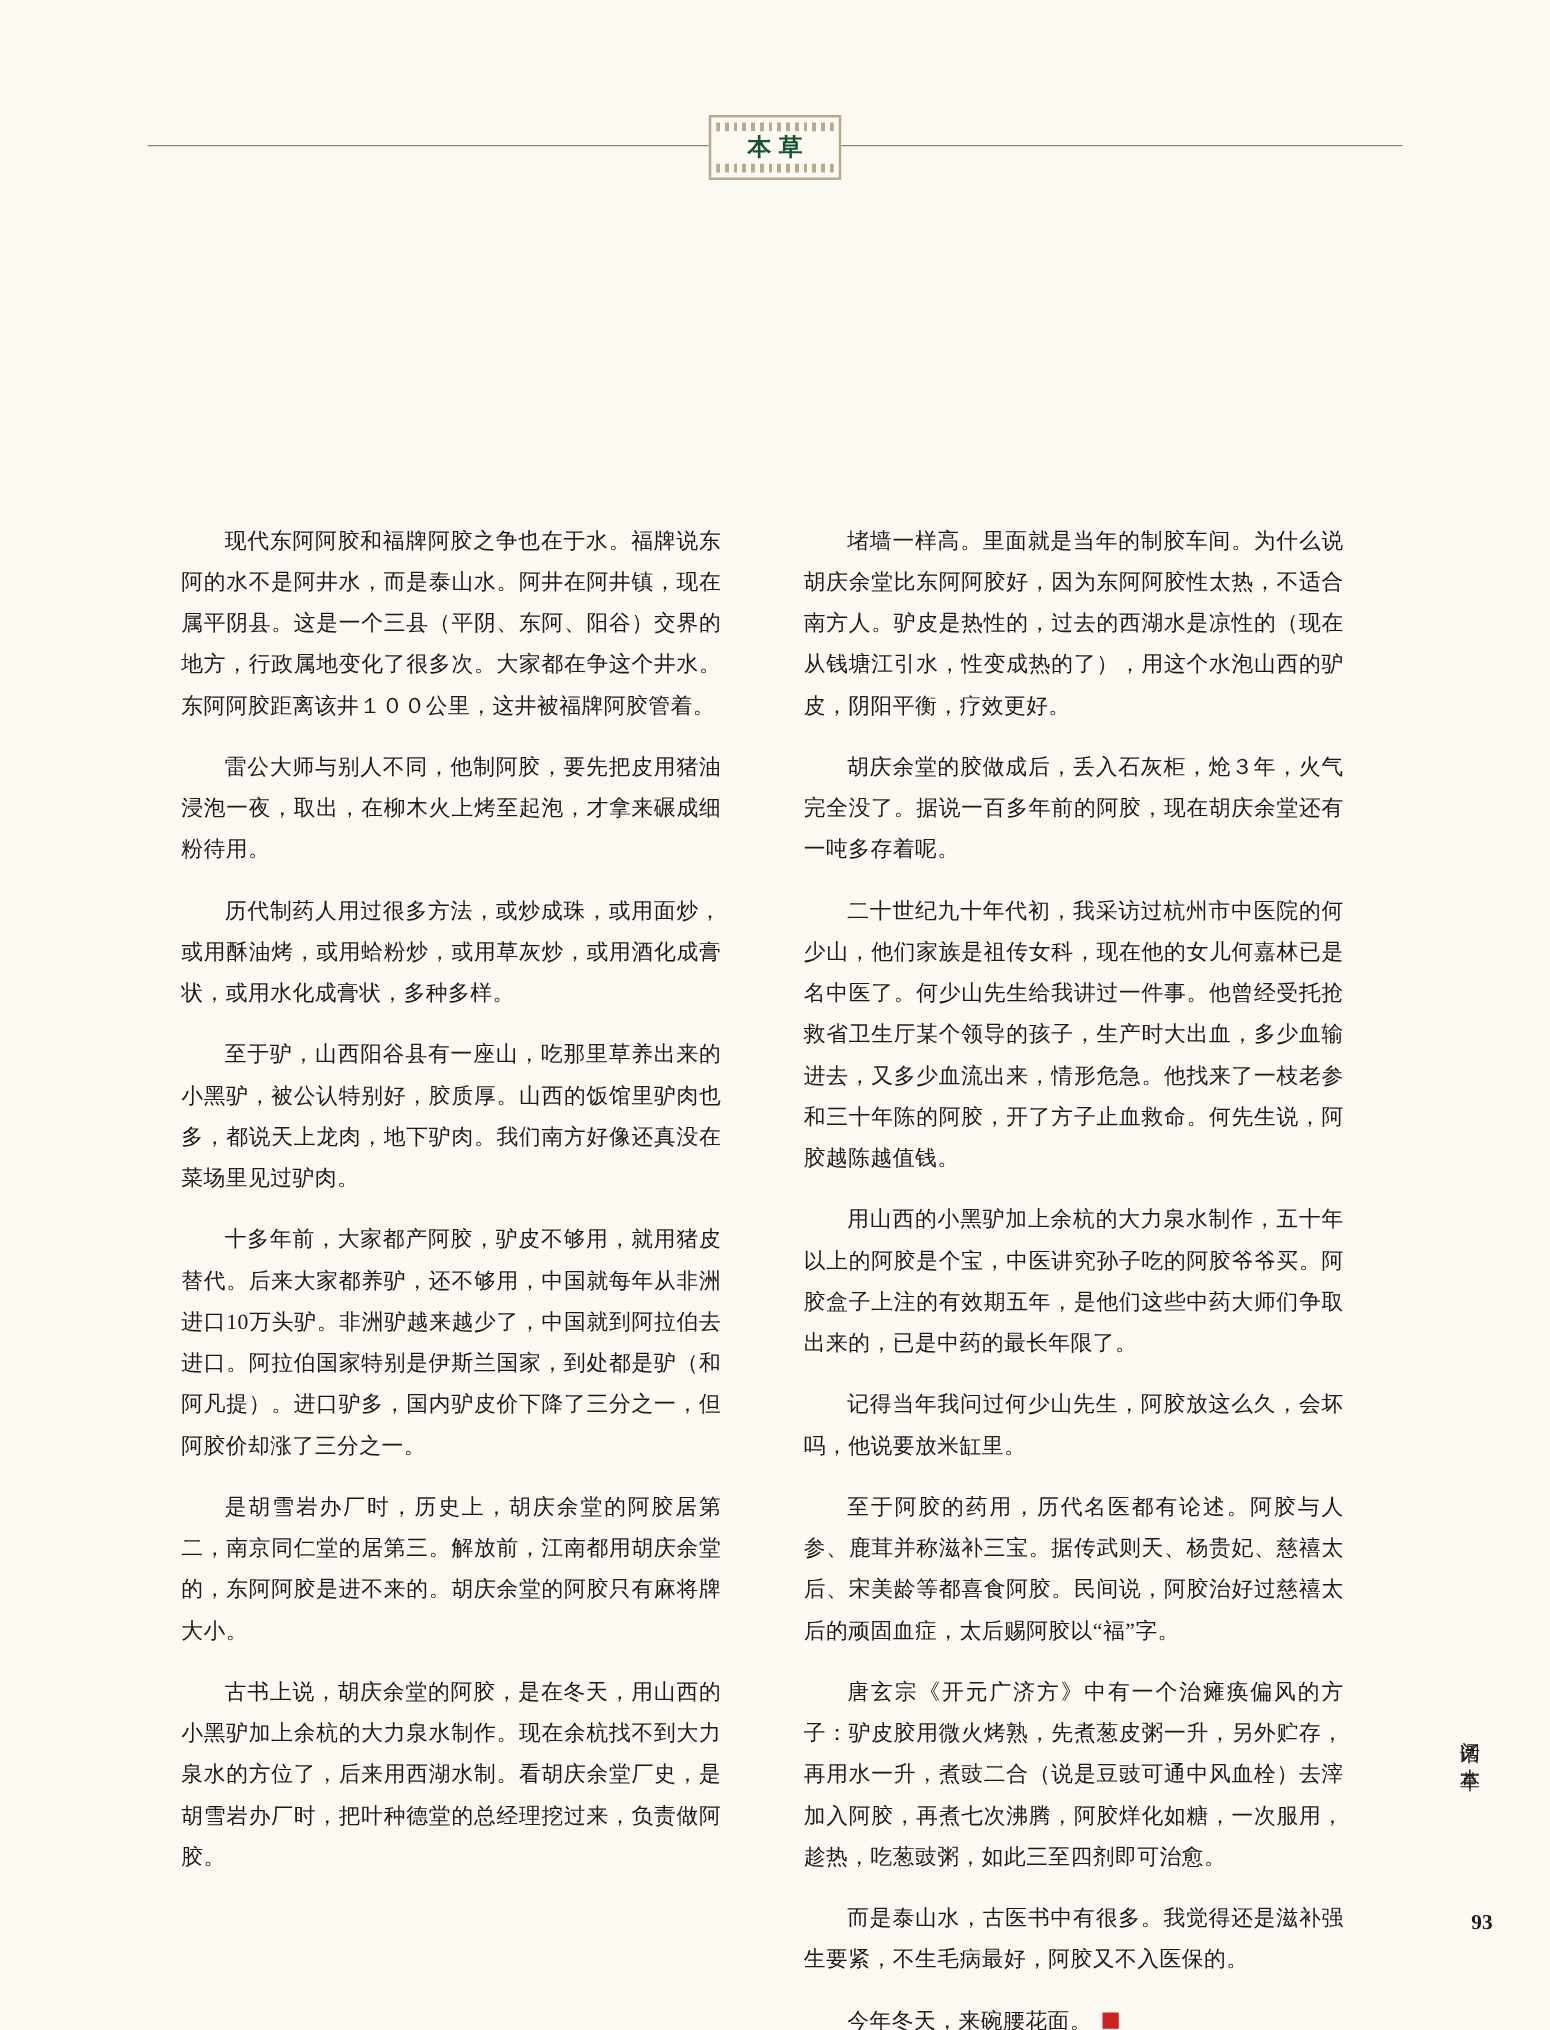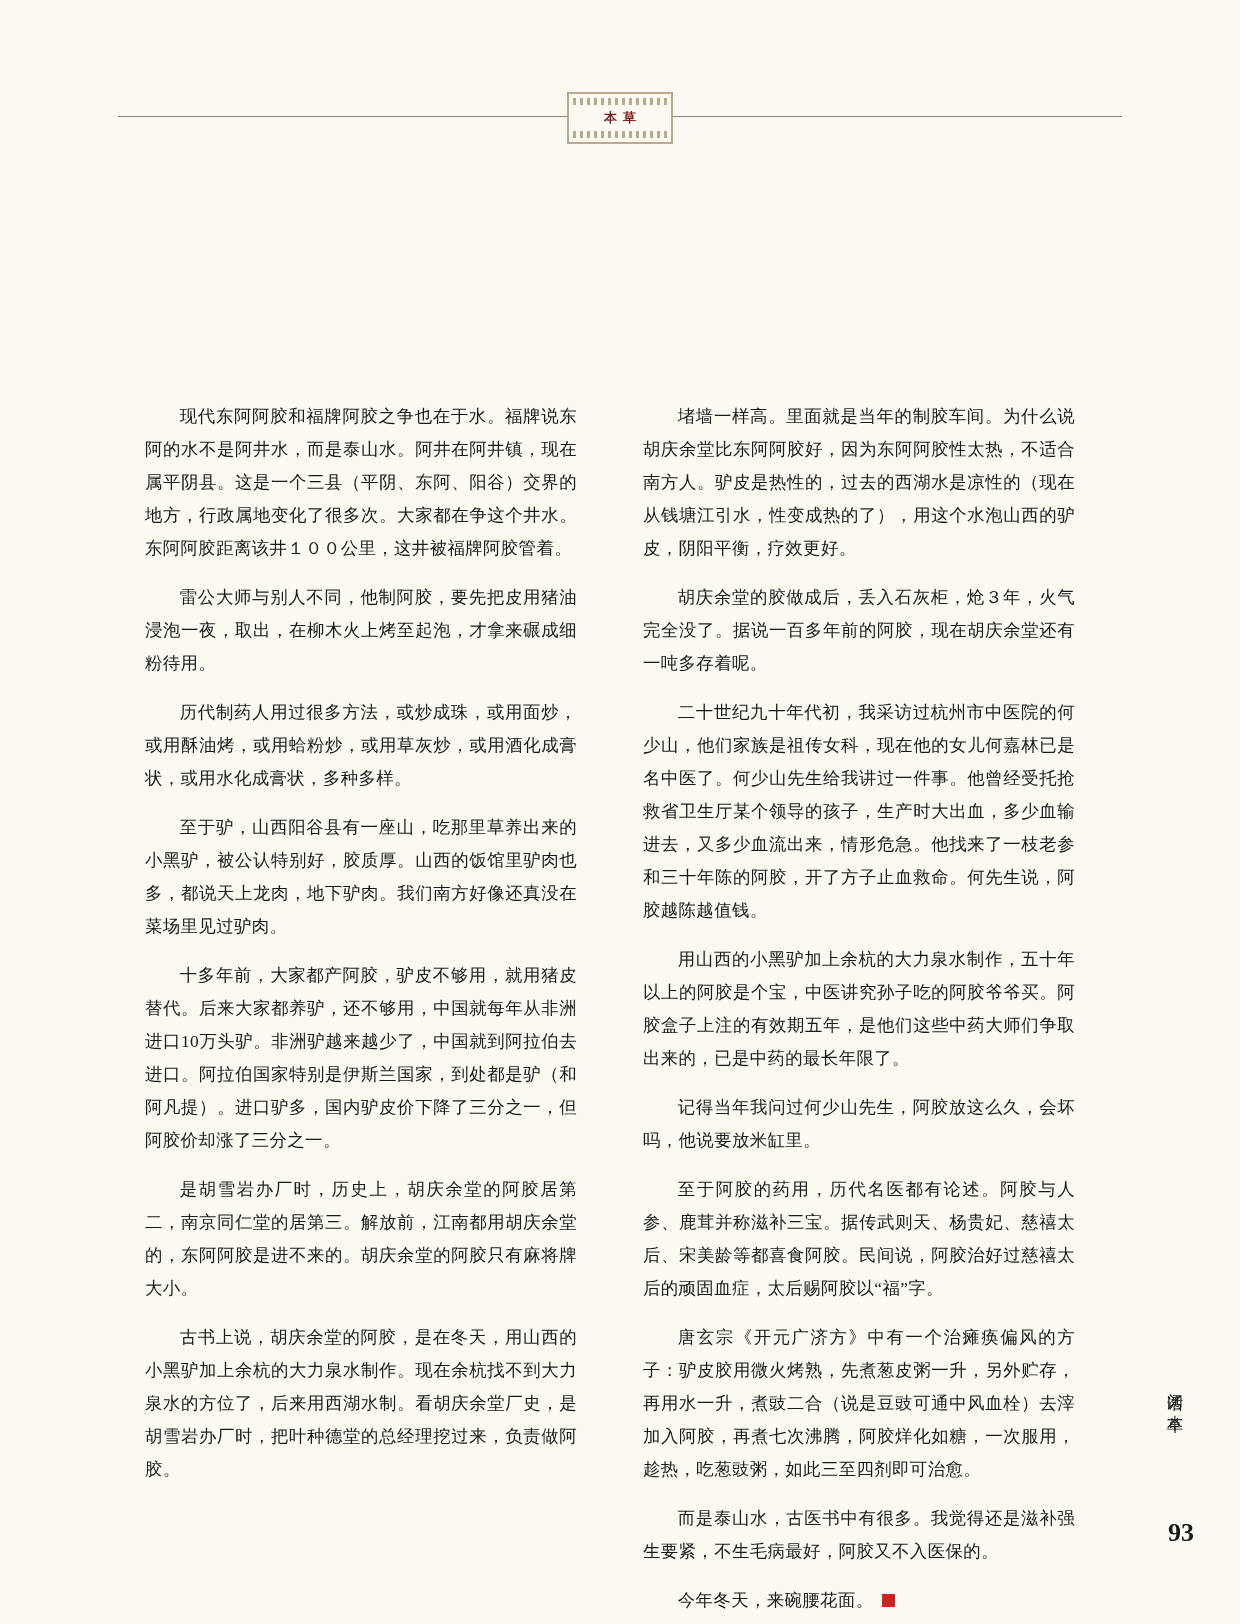--- a/index.html
+++ b/index.html
@@ -60,43 +60,43 @@
     height: 7px;
     background-image: repeating-linear-gradient(
       to right,
       #b9a98e 0px, #b9a98e 3px,
       transparent 3px, transparent 7px
     );
   }
   .header .badge::before { top: 4px; }
   .header .badge::after { bottom: 4px; }
   .header .badge-text {
-    font-size: 13px;
+    font-size: 19px;
     letter-spacing: 6px;
-    color: #7f1d1d;
+    color: #14532d;
     font-weight: bold;
     text-indent: 6px;
     position: relative;
     z-index: 2;
   }
 
   
   .columns {
     position: absolute;
     top: 400px;
     left: 145px;
     width: 930px;
     display: flex;
     gap: 66px;
   }
   .col {
     width: 432px;
   }
   p.para {
-    margin: 0 0 16px 0;
+    margin: 16px 0 16px 0;
     font-size: 17.4px;
     line-height: 33px;
     color: #1a1a1a;
     text-indent: 2em;
     text-align: justify;
     text-justify: inter-ideograph;
     letter-spacing: 0.4px;
   }
   p.para:last-child { margin-bottom: 0; }
 
@@ -119,21 +119,21 @@
     line-height: 22px;
     color: #1a1a1a;
     writing-mode: vertical-rl;
     text-orientation: upright;
     letter-spacing: 2px;
   }
   .folio {
     position: absolute;
     right: 46px;
     bottom: 76px;
-    font-size: 26px;
+    font-size: 17px;
     font-weight: bold;
     color: #1a1a1a;
     font-family: "Liberation Serif", serif;
   }
 </style>
 </head>
 <body>
 
 <div class="page">
 

